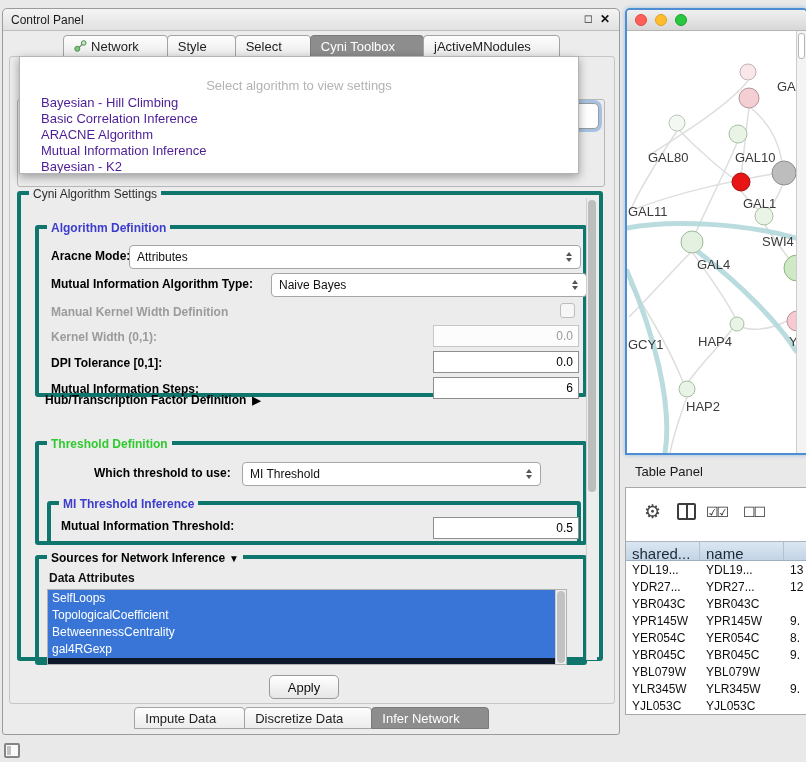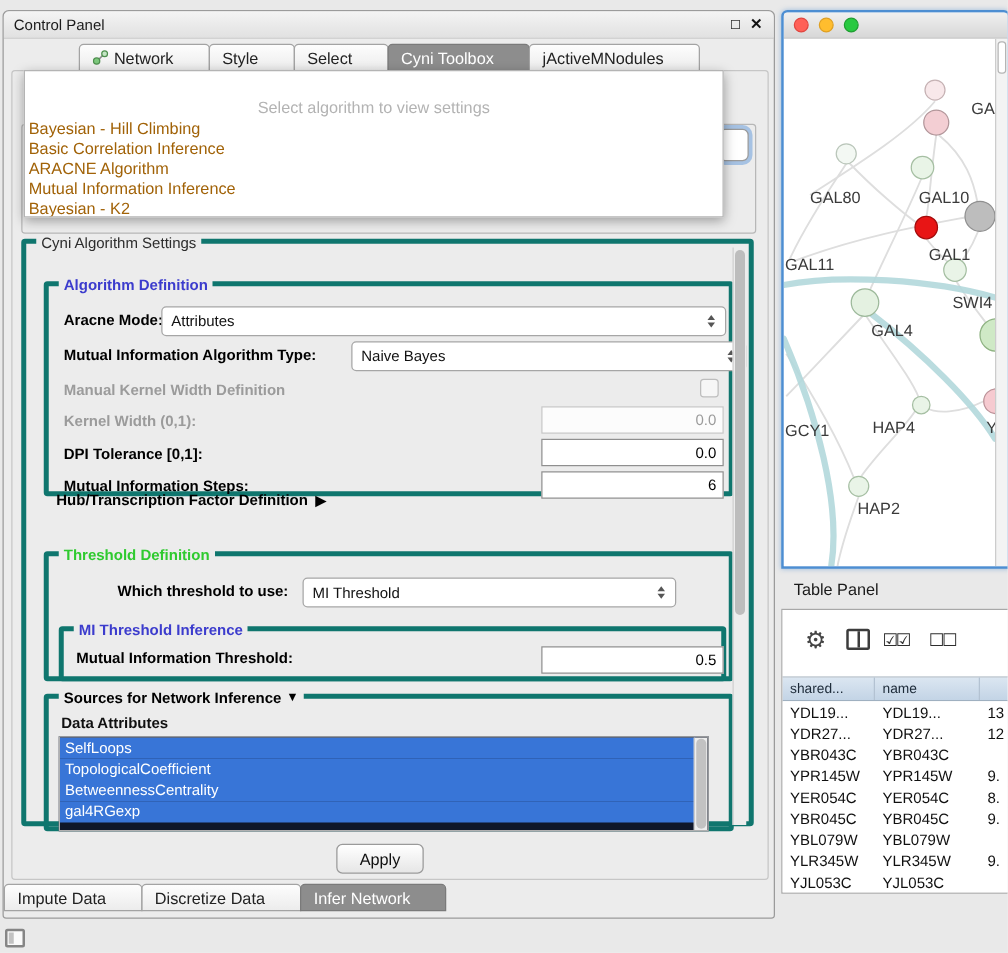--- a/index.html
+++ b/index.html
@@ -19,21 +19,21 @@
   .tab.sel{background:#8d8d8d;color:#fff;border-color:#7a7a7a}
   .tabicon{display:inline-flex;align-items:center}
 
   
   #hidden-group{position:absolute;left:14px;top:90px;width:588px;height:88px;border:1px solid #b7b7b7;border-radius:3px;z-index:1}
   #help-btn{position:absolute;left:572px;top:94px;width:24px;height:26px;background:#fff;border:1px solid #9a9a9a;border-radius:5px;box-shadow:0 0 0 3px rgba(110,160,220,.55);z-index:2}
 
   
   #dropdown{position:absolute;left:16px;top:47px;width:560px;height:118px;background:#fff;border:1px solid #b4b4b4;box-shadow:0 3px 9px rgba(0,0,0,.35);z-index:40;font-size:13px;overflow:hidden}
   #dd-placeholder{color:#b3b3b3;text-align:center;height:18px;line-height:18px;margin-top:20px}
-  .dd-item{height:16px;line-height:16px;padding-left:3px;color:#a16207;white-space:nowrap}
+  .dd-item{height:16px;line-height:16px;padding-left:21px;color:#4c1d95;white-space:nowrap}
   .dd-item.ddsel{font-weight:normal}
 
   
   .groupbox{position:absolute;border:4px solid #0f766e;border-radius:3px}
   .gtitle{position:absolute;top:-8px;left:8px;background:#ececec;padding:0 4px;font-size:12px;color:#2d2d2d;white-space:nowrap;display:flex;align-items:center;gap:4px}
   .gtitle.blue{color:#3c3ccd;font-weight:bold}
   .gtitle.green{color:#2fca2f;font-weight:bold}
   .gtitle.boldblk{font-weight:bold;color:#000}
   .tri{font-size:10px;color:#000}
 
@@ -65,21 +65,21 @@
   #hub-arrow{font-size:11px}
 
   #attr-label{position:absolute;left:10px;top:12px;font-size:12px;font-weight:bold}
   #attr-list{position:absolute;left:8px;top:30px;width:520px;height:76px;background:#0f172a;border:1px solid #b1b1b1;overflow:hidden}
   .attr-item{height:17px;line-height:17px;font-size:12px;color:#fff;background:#3875d7;padding-left:4px;width:509px;white-space:nowrap}
   #attr-scroll{position:absolute;right:0;top:0;width:11px;height:100%;background:#eee;border-left:1px solid #ccc}
   #attr-thumb{position:absolute;left:1px;top:1px;width:8px;height:72px;background:#c2c2c2;border-radius:4px}
 
   #apply-btn{position:absolute;left:266px;top:666px;width:70px;height:24px;border:1px solid #9a9a9a;border-radius:5px;background:linear-gradient(#ffffff,#e6e6e6);font-size:13px;color:#111;display:flex;align-items:center;justify-content:center}
 
-  #cp-bottom-tabbar{position:absolute;left:0;top:698px;width:100%;height:22px;display:flex;align-items:flex-start}
+  #cp-bottom-tabbar{position:absolute;left:0;top:698px;width:100%;height:22px;display:flex;justify-content:center;align-items:flex-start}
 
   
   #net-window{position:absolute;left:625px;top:8px;width:183px;height:447px;border:2px solid #4d8ed2;border-radius:5px 5px 0 0;background:#fff;overflow:hidden;box-shadow:0 0 4px rgba(77,142,210,.5)}
   #net-titlebar{height:21px;background:linear-gradient(#f0f0f0,#d7d7d7);border-bottom:1px solid #b5b5b5;display:flex;align-items:center;padding-left:8px;gap:8px}
   .light{width:12px;height:12px;border-radius:50%;display:inline-block}
   .light.red{background:#ff6057;border:1px solid #e14640}
   .light.yellow{background:#ffbd2e;border:1px solid #dfa023}
   .light.green{background:#28c940;border:1px solid #1f9e31}
   #net-content{position:relative;height:422px;background:#fff;overflow:hidden}
   #net-svg{position:absolute;left:0;top:0}
@@ -93,21 +93,21 @@
   #tp-label{position:absolute;left:635px;top:464px;font-size:13px;color:#1a1a1a}
   #table-panel{position:absolute;left:625px;top:487px;width:183px;height:228px;background:#fff;border:1px solid #a8a8a8;overflow:hidden}
   #tp-toolbar{position:relative;height:53px;background:#fff}
   .tpi{position:absolute;color:#2e2e2e;cursor:default}
   #tpi-gear{left:18px;top:12px;font-size:19px;color:#444}
   #tpi-cols{position:absolute;left:51px;top:15px;width:19px;height:17px;border:2px solid #3c3c3c;border-radius:2px}
   #tpi-cols i{position:absolute;left:7px;top:0;width:2px;height:100%;background:#3c3c3c}
   #tpi-checked{left:80px;top:16px;font-size:14px;letter-spacing:-2px}
   #tpi-unchecked{left:117px;top:16px;font-size:14px;letter-spacing:-2px}
   #tp-header{display:grid;grid-template-columns:74px 84px 1fr;height:20px;background:linear-gradient(#dbe6f1,#c3d4e6);border-top:1px solid #aab6c2;border-bottom:1px solid #9fb0c0}
-  .tp-hcell{font-size:11px;color:#1c2a38;padding:3px 0 0 6px;border-right:1px solid #b3c2d2;overflow:hidden;white-space:nowrap}
+  .tp-hcell{font-size:15px;color:#1c2a38;padding:3px 0 0 6px;border-right:1px solid #b3c2d2;overflow:hidden;white-space:nowrap}
   .tp-row{display:grid;grid-template-columns:74px 84px 1fr;height:17px;background:#fff}
   .tp-cell{font-size:12px;color:#101010;padding:2px 0 0 6px;white-space:nowrap;overflow:hidden}
 
   
   #mini-panel-icon{position:absolute;left:4px;top:743px;width:16px;height:15px;border:2px solid #858585;border-radius:2px;background:#fafafa}
   #mini-panel-icon i{position:absolute;left:1px;top:1px;width:4px;height:9px;background:#c2c2c2}
 </style>
 </head>
 <body>
 
@@ -170,21 +170,21 @@
       <div class="combo" style="left:90px;top:16px;width:452px">
         <span>Attributes</span>
         <span class="spacer"></span>
         <span class="combo-arrows">
             <i class="up"></i>
             <i class="dn"></i>
           </span>
       </div>
 
       <span class="lbl" style="left:12px;top:48px">Mutual Information Algorithm Type:</span>
-      <div class="combo" style="left:242px;top:44px;width:316px">
+      <div class="combo" style="left:232px;top:44px;width:316px">
         <span>Naive Bayes</span>
         <span class="spacer"></span>
         <span class="combo-arrows">
             <i class="up"></i>
             <i class="dn"></i>
           </span>
       </div>
 
       <span class="lbl dis" style="left:12px;top:76px">Manual Kernel Width Definition</span>
       <div id="kernel-checkbox"></div>

